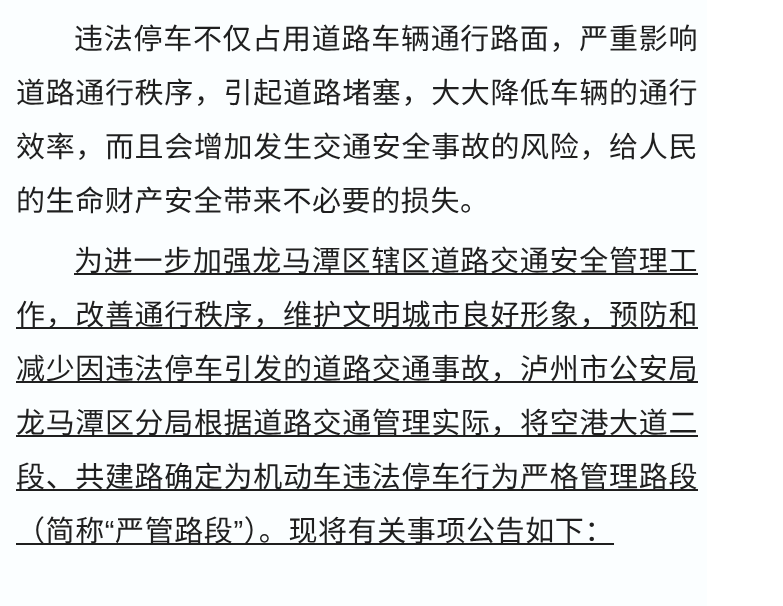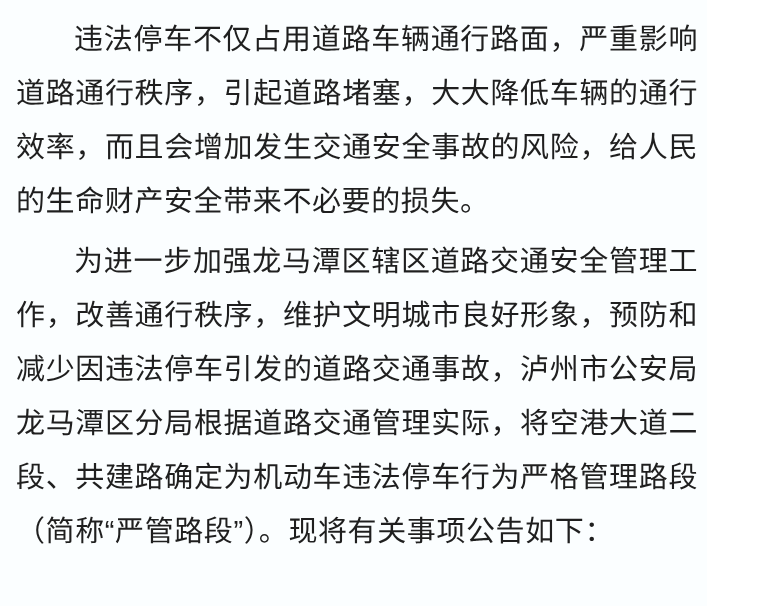--- a/index.html
+++ b/index.html
@@ -22,20 +22,21 @@
     line-height: 54px;
     color: #1f1f1f;
     text-align: justify;
     text-justify: inter-ideograph;
     text-indent: 2em;
     letter-spacing: 0.6px;
     word-break: break-all;
   }
   .body-text p + p {
     margin-top: 6px;
+    text-decoration: underline;
   }
 </style>
 </head>
 <body>
 
 <div class="page">
   <div class="body-text">
     <p>违法停车不仅占用道路车辆通行路面，严重影响道路通行秩序，引起道路堵塞，大大降低车辆的通行效率，而且会增加发生交通安全事故的风险，给人民的生命财产安全带来不必要的损失。</p>
     <p>为进一步加强龙马潭区辖区道路交通安全管理工作，改善通行秩序，维护文明城市良好形象，预防和减少因违法停车引发的道路交通事故，泸州市公安局龙马潭区分局根据道路交通管理实际，将空港大道二段、共建路确定为机动车违法停车行为严格管理路段（简称“严管路段”）。现将有关事项公告如下：</p>
   </div>

